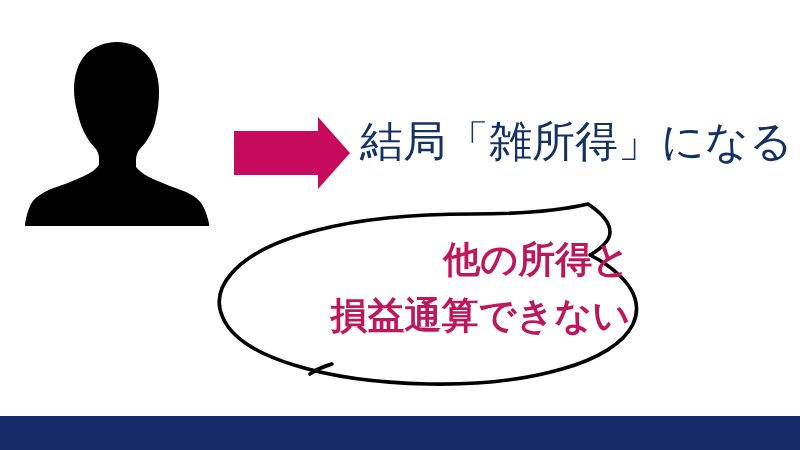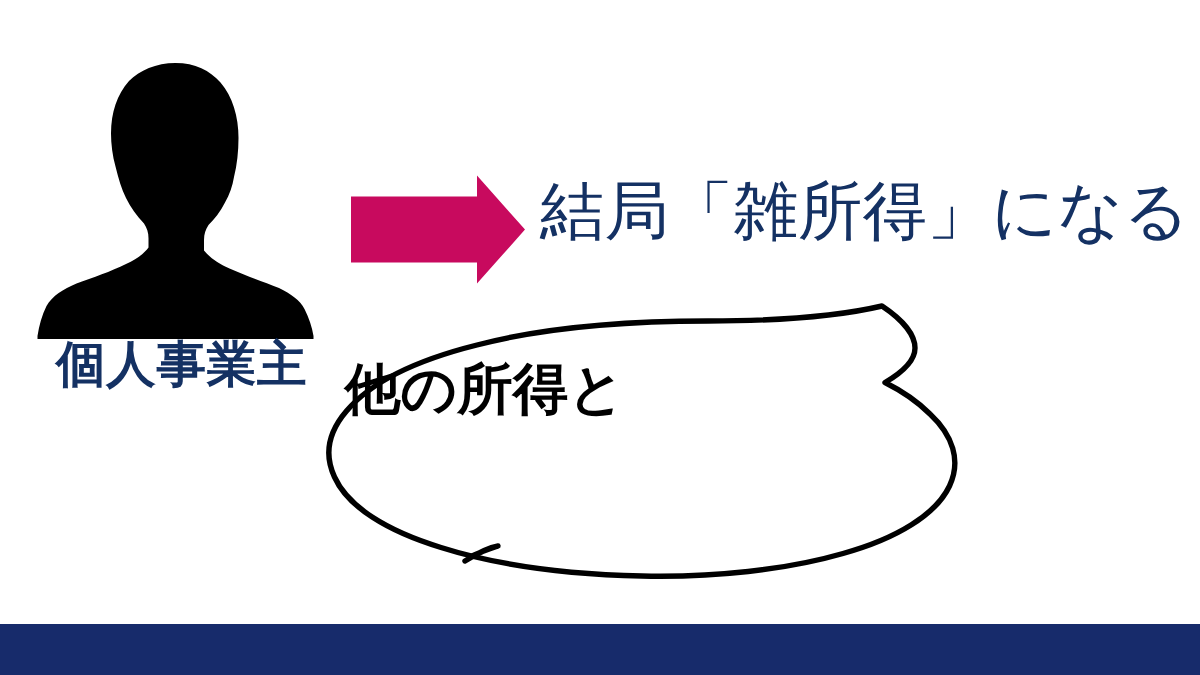--- a/index.html
+++ b/index.html
@@ -86,24 +86,24 @@
   .bubble-wrap svg {
     display: block;
     width: 100%;
     height: 100%;
   }
   .bubble-text {
     position: absolute;
     left: 230px;
     top: 232px;
     width: 400px;
-    text-align: left;
+    text-align: right;
     font-size: 37px;
     font-weight: bold;
-    color: #000000;
+    color: #be185d;
     line-height: 1.52;
     white-space: nowrap;
     pointer-events: none;
   }
   .bubble-text .line {
     display: block;
   }
 
   
   .footer-bar {
@@ -146,21 +146,20 @@
         C 87 117 86 114 84 111
         C 79 106 75 100 72 94
         C 69 88 67 81 65 73
         C 63 66 62 58 62 51
         C 62 37 66 25 74 16
         C 81 9 92 4 105 4
         Z"></path>
     </svg>
   </div>
 
-  <div class="person-caption">個人事業主</div>
 
   <div class="arrow-shape">
     <svg viewBox="0 0 120 74" xmlns="http://www.w3.org/2000/svg" aria-hidden="true">
       <path fill="#C80A5E" d="M 2 15 L 86 15 L 86 1 L 118 37 L 86 73 L 86 59 L 2 59 Z"></path>
     </svg>
   </div>
 
   <div class="headline">結局「雑所得」になる</div>
 
   <div class="bubble-wrap">
@@ -182,17 +181,18 @@
         Z"></path>
       <path fill="none" stroke="#000000" stroke-width="3.6" stroke-linejoin="round" stroke-linecap="round" d="
         M 96 182
         C 104 177 112 173 118 172
         C 112 174 106 176 100 179"></path>
     </svg>
   </div>
 
   <div class="bubble-text">
     <span class="line">他の所得と</span>
+    <span class="line">損益通算できない</span>
   </div>
 
   <div class="footer-bar"></div>
 
 </div>
 
 </body></html>

